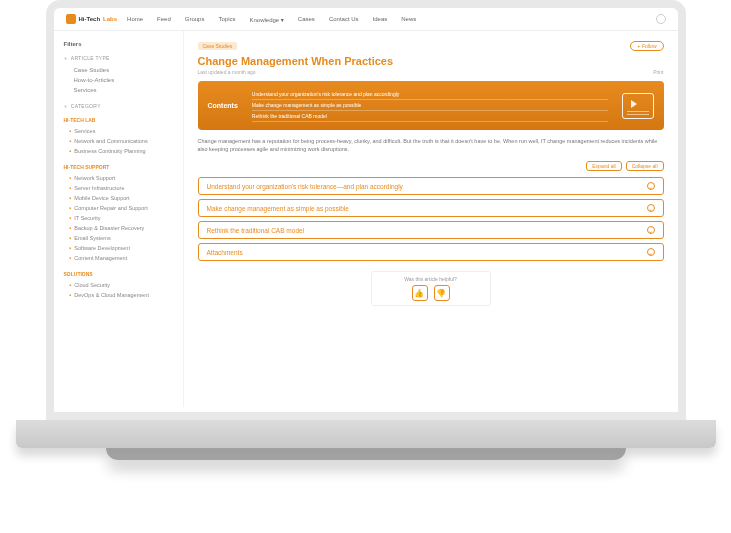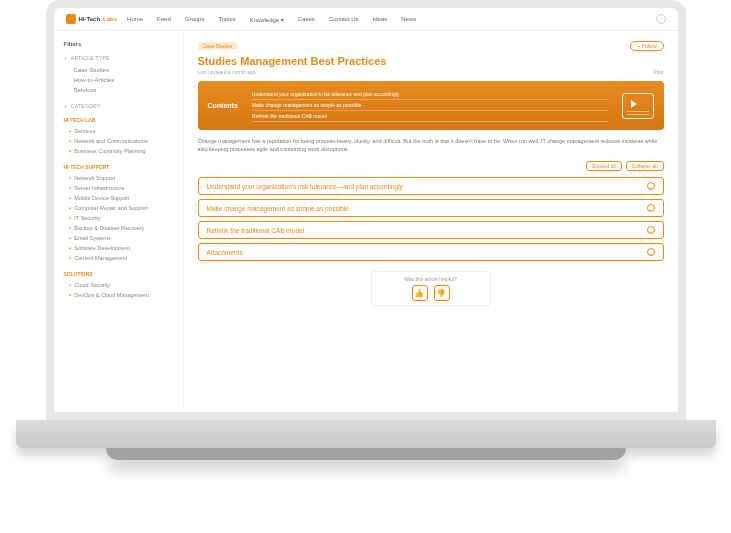--- a/index.html
+++ b/index.html
@@ -109,21 +109,21 @@
               <div class="sb-link">DevOps &amp; Cloud Management</div>
             </div>
         </div>
         <div class="main">
           <div class="crumb-row">
             <span class="crumb">Case Studies</span>
             <span class="follow">
                 <span>Follow</span>
               </span>
           </div>
-          <div class="title">Studies Management Best Practices</div>
+          <div class="title">Change Management When Practices</div>
           <div class="meta-row">
             <span>Last updated a month ago</span>
             <span>Print</span>
           </div>
           <div class="contents-box">
             <div class="contents-label">Contents</div>
             <div class="contents-list" id="clist">
                 <div>Understand your organization's risk tolerance and plan accordingly</div>
                 <div>Make change management as simple as possible</div>
                 <div>Rethink the traditional CAB model</div>

